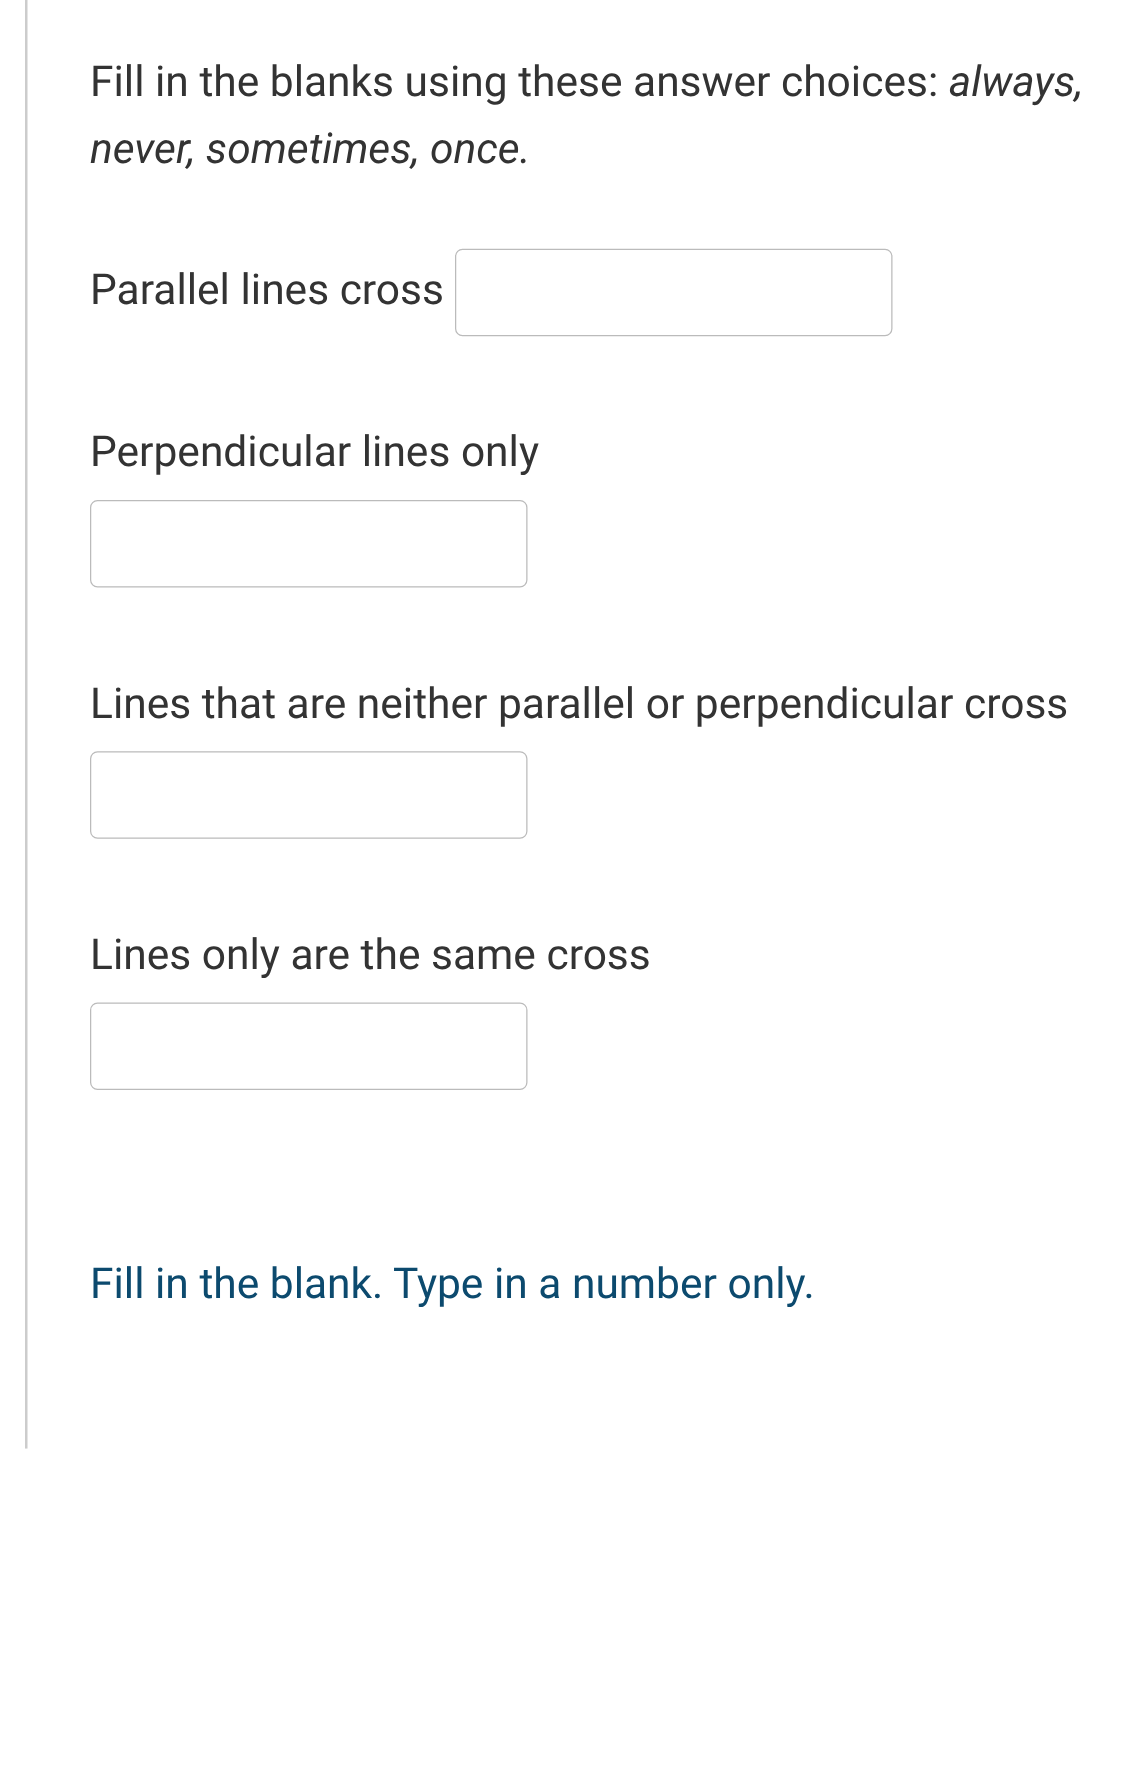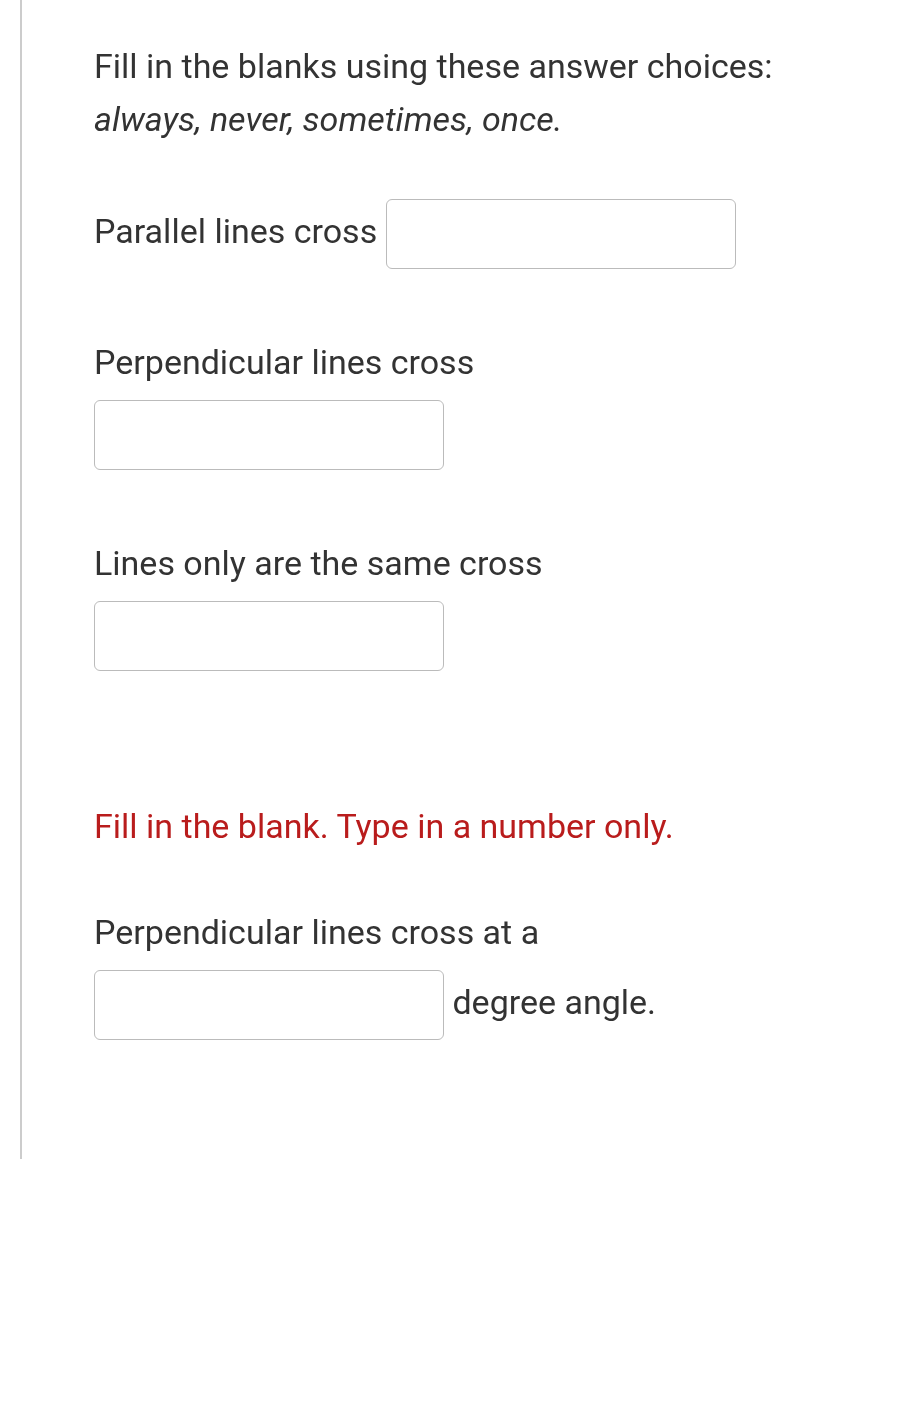--- a/index.html
+++ b/index.html
@@ -7,21 +7,21 @@
     }
     body {
       margin: 0;
       padding: 0;
       font-family: 'Segoe UI', -apple-system, BlinkMacSystemFont, Roboto, 'Helvetica Neue', sans-serif;
       background: #fff;
     }
     .container {
       border-left: 2px solid #ccc;
       margin-left: 20px;
-      padding: 40px 50px 60px 72px;
+      padding: 40px 50px 60px 50px;
       max-width: 918px;
     }
     .instruction {
       font-size: 34px;
       color: #333;
       line-height: 1.55;
       margin-bottom: 50px;
     }
     .instruction .choices {
       font-style: italic;
@@ -45,53 +45,52 @@
       border-radius: 6px;
       vertical-align: middle;
       margin: 4px 0;
       background: #fff;
     }
     .spacer-large {
       height: 70px;
     }
     .instruction-2 {
       font-size: 34px;
-      color: #b91c1c;
+      color: #0c4a6e;
       line-height: 1.55;
       margin-bottom: 45px;
     }
   </style>
 </head>
 <body>
 
 <div class="container">
 
   <div class="instruction">
     <span>Fill in the blanks using these answer choices: </span><span class="choices">always, never, sometimes, once.</span>
   </div>
 
   <div class="question-block">
     <span class="question-text">Parallel lines cross </span>
     <input type="text" value="" style="">
   </div>
 
   <div class="question-block">
-    <span class="question-text">Perpendicular lines cross</span><br>
+    <span class="question-text">Perpendicular lines only</span><br>
     <input type="text" value="" style="">
   </div>
 
+  <div class="question-block">
+    <span class="question-text">Lines that are neither parallel or perpendicular cross </span>
+    <input type="text" value="" style="">
+  </div>
 
   <div class="question-block">
     <span class="question-text">Lines only are the same cross</span><br>
     <input type="text" value="" style="">
   </div>
 
   <div class="spacer-large"></div>
 
   <div class="instruction-2">Fill in the blank.  Type in a number only.</div>
 
-  <div class="question-block">
-    <span class="question-text">Perpendicular lines cross at a</span><br>
-    <input type="text" value="" style="">
-    <span class="question-text"> degree angle.</span>
-  </div>
 
 </div>
 
 </body></html>

